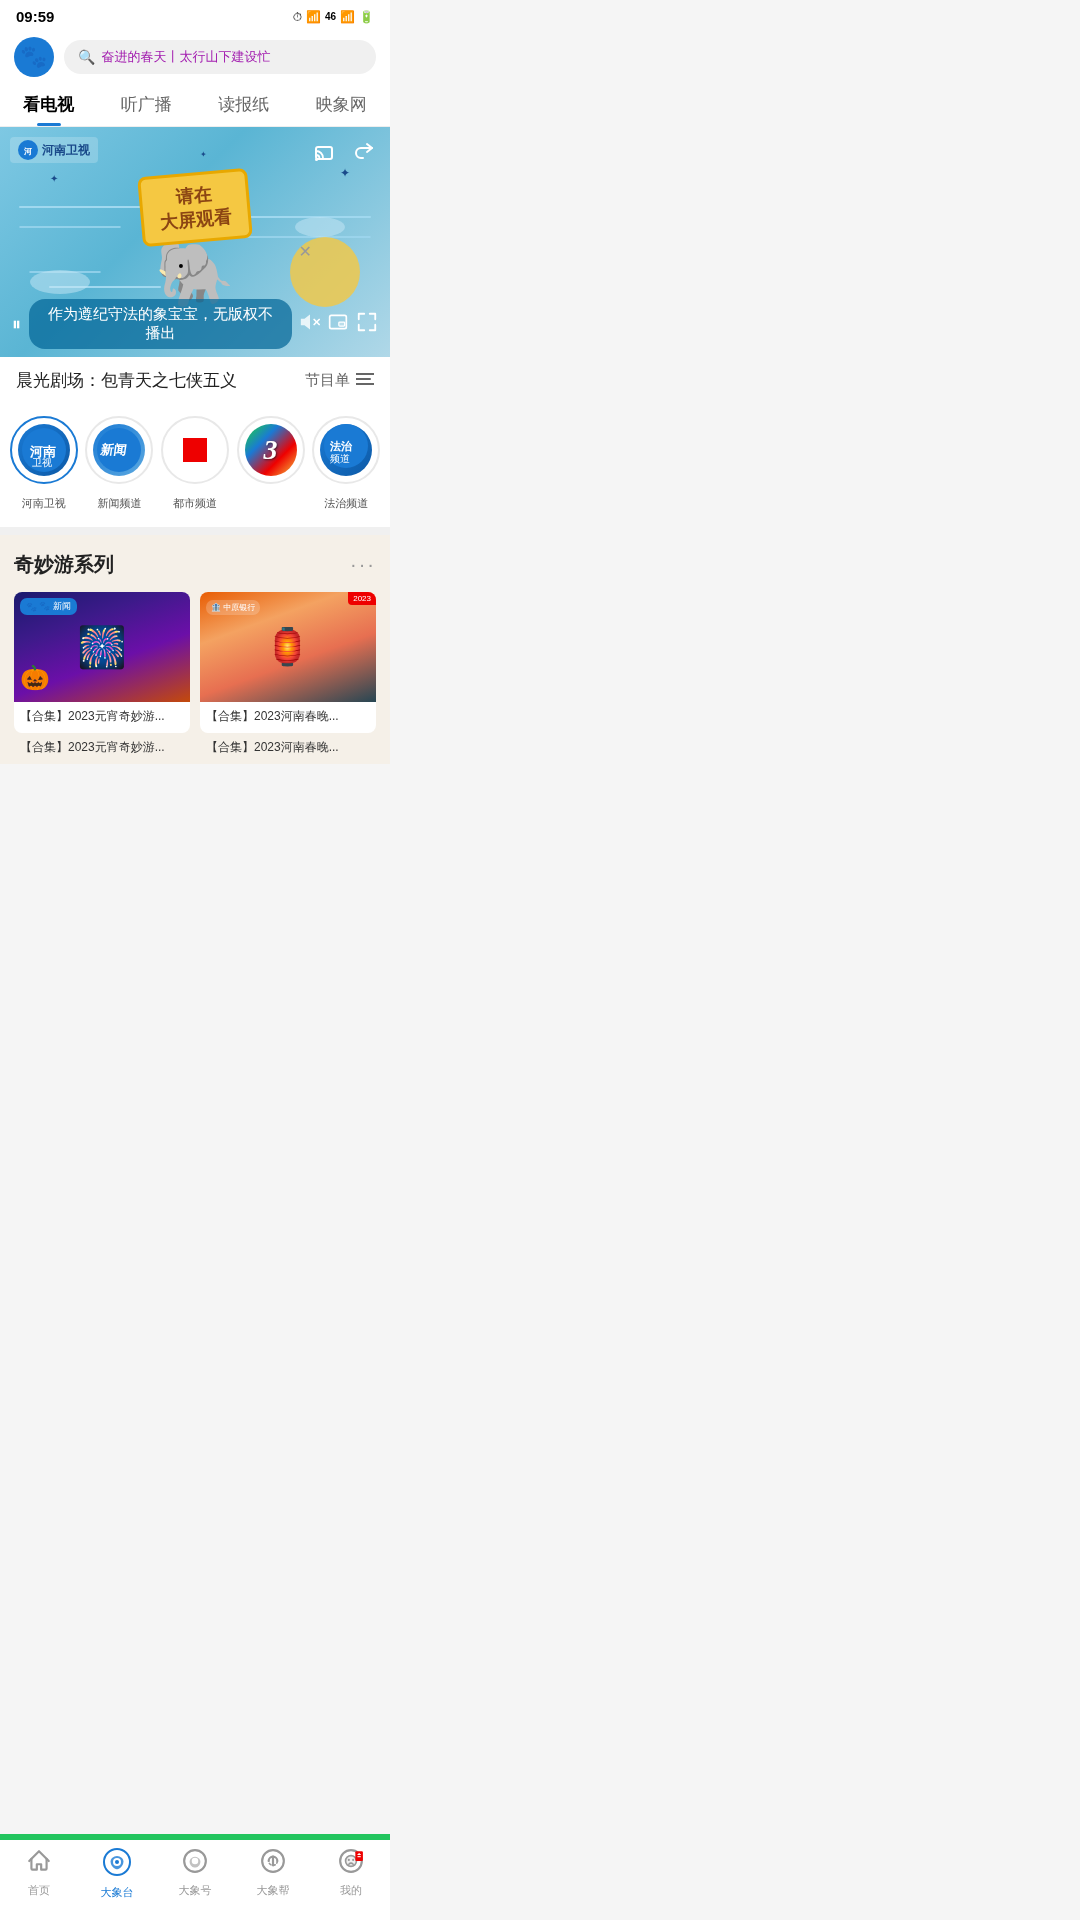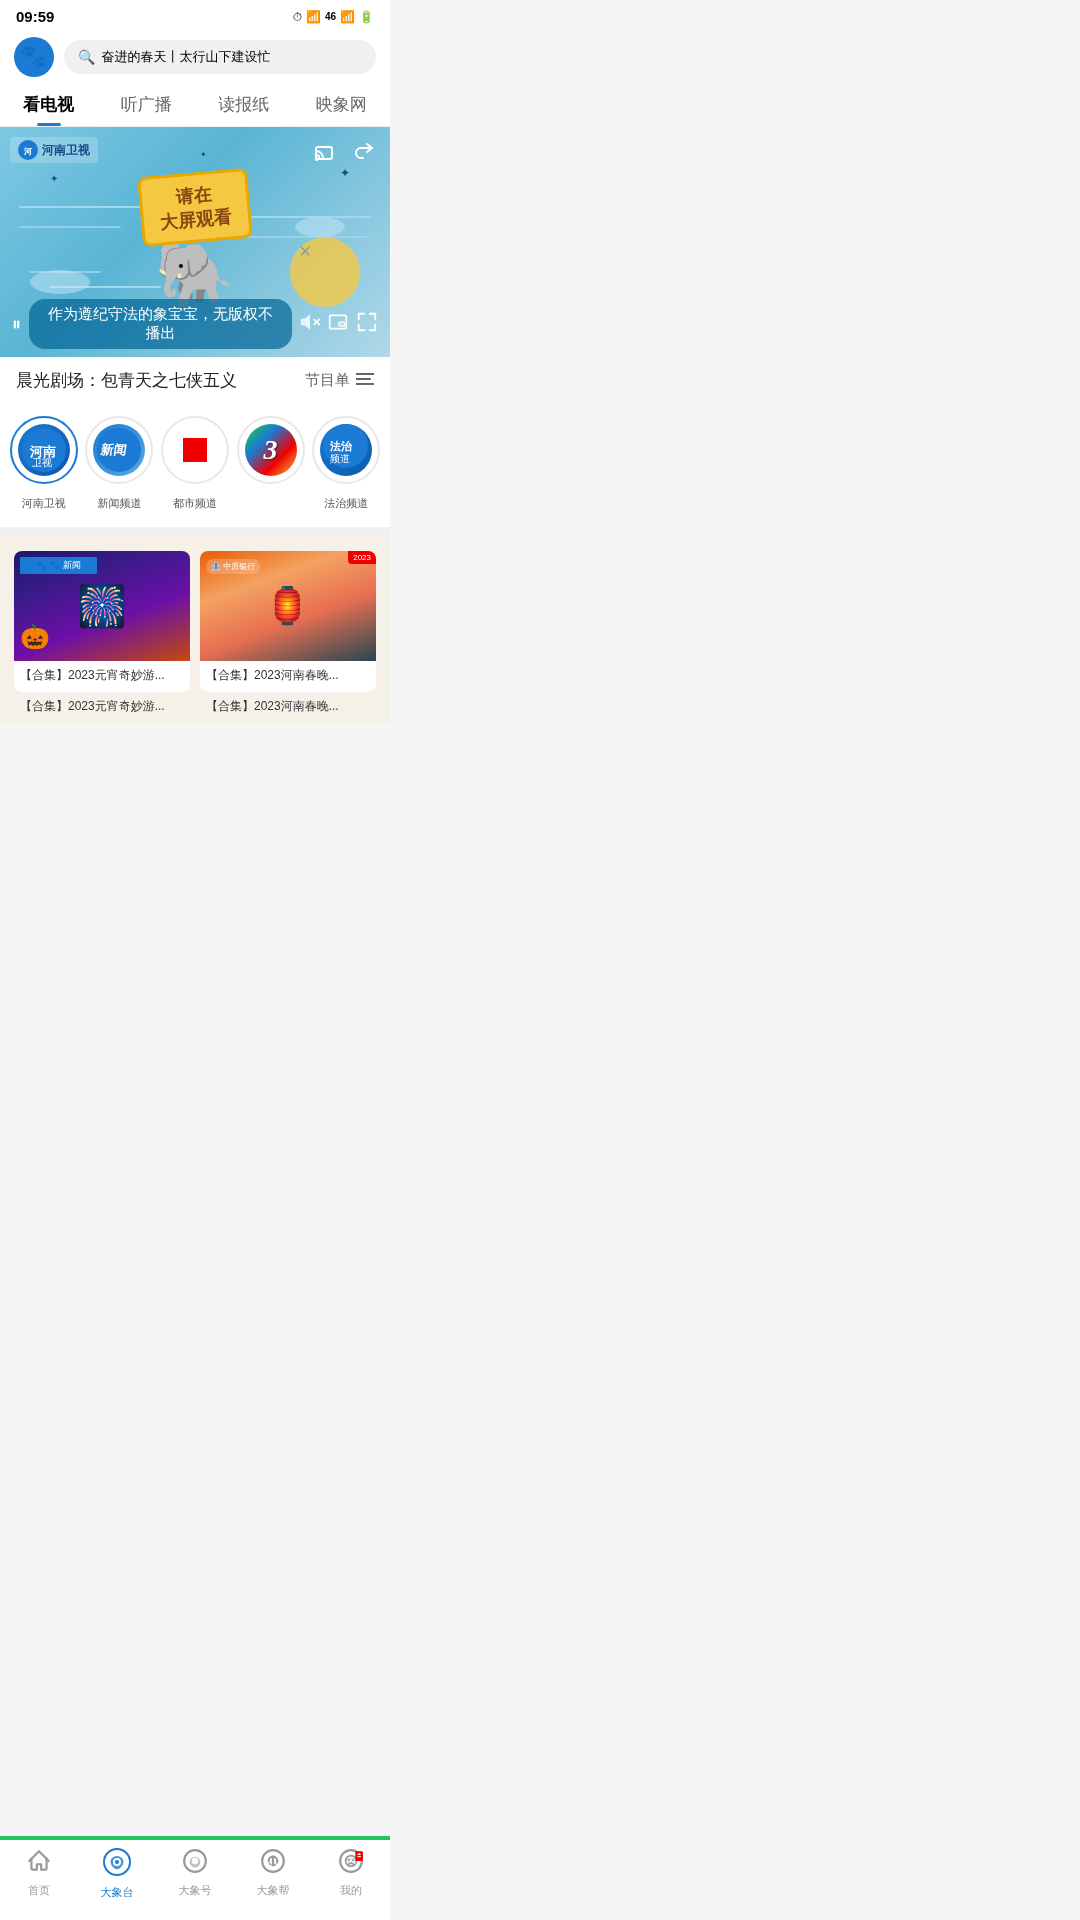--- a/index.html
+++ b/index.html
@@ -63,21 +63,21 @@
       display: flex;
       align-items: center;
       gap: 6px;
     }
     .search-icon {
       color: #999;
       font-size: 14px;
     }
     .search-text {
       font-size: 13px;
-      color: #000000;
+      color: #a21caf;
       font-family: Liberation Mono, monospace;
     }
 
     
     .nav-tabs {
       background: #fff;
       display: flex;
       padding: 10px 0 0;
       border-bottom: 1px solid #eee;
     }
@@ -418,22 +418,22 @@
     .firework-emoji {
       font-size: 40px;
     }
     .thumb-badge {
       position: absolute;
       top: 6px;
       left: 6px;
       background: #1a7ad4;
       color: white;
       font-size: 9px;
-      padding: 2px 16px;
-      border-radius: 1px;
+      padding: 2px 6px;
+      border-radius: 7px;
       display: flex;
       align-items: center;
       gap: 2px;
     }
     .thumb-festival {
       width: 100%;
       height: 100%;
       background: linear-gradient(160deg, #e85d04 0%, #f4a261 30%, #e76f51 60%, #264653 100%);
       display: flex;
       align-items: center;
@@ -450,21 +450,21 @@
       line-height: 1.4;
     }
 
     
     .bottom-nav {
       position: fixed;
       bottom: 0;
       left: 0;
       width: 390px;
       background: #fff;
-      border-top: 4px solid #22c55e;
+      border-top: 6px solid #22c55e;
       display: flex;
       justify-content: space-between;
       padding: 8px 0 20px;
     }
     .bottom-nav-item {
       display: flex;
       flex-direction: column;
       align-items: center;
       gap: 3px;
       cursor: pointer;
@@ -675,20 +675,24 @@
           <text x="6" y="26" font-size="11" fill="white" font-weight="bold">法治</text>
           <text x="6" y="38" font-size="10" fill="white">频道</text>
         </svg>
       </div>
     </div>
     <span class="channel-label">法治频道</span>
   </div>
 </div>
 
 <div class="section-card">
+  <div class="section-header">
+    <span class="section-title">奇妙游系列</span>
+    <span class="section-more">···</span>
+  </div>
   <div class="video-grid">
 
     <div class="video-card">
       <div class="video-thumb">
         <div class="thumb-fireworks">
           <span class="firework-emoji">🎆</span>
           <div style="position:absolute;bottom:10px;left:6px;font-size:24px;">🎃</div>
         </div>
         <div class="thumb-badge">
           <span>🐾</span>

